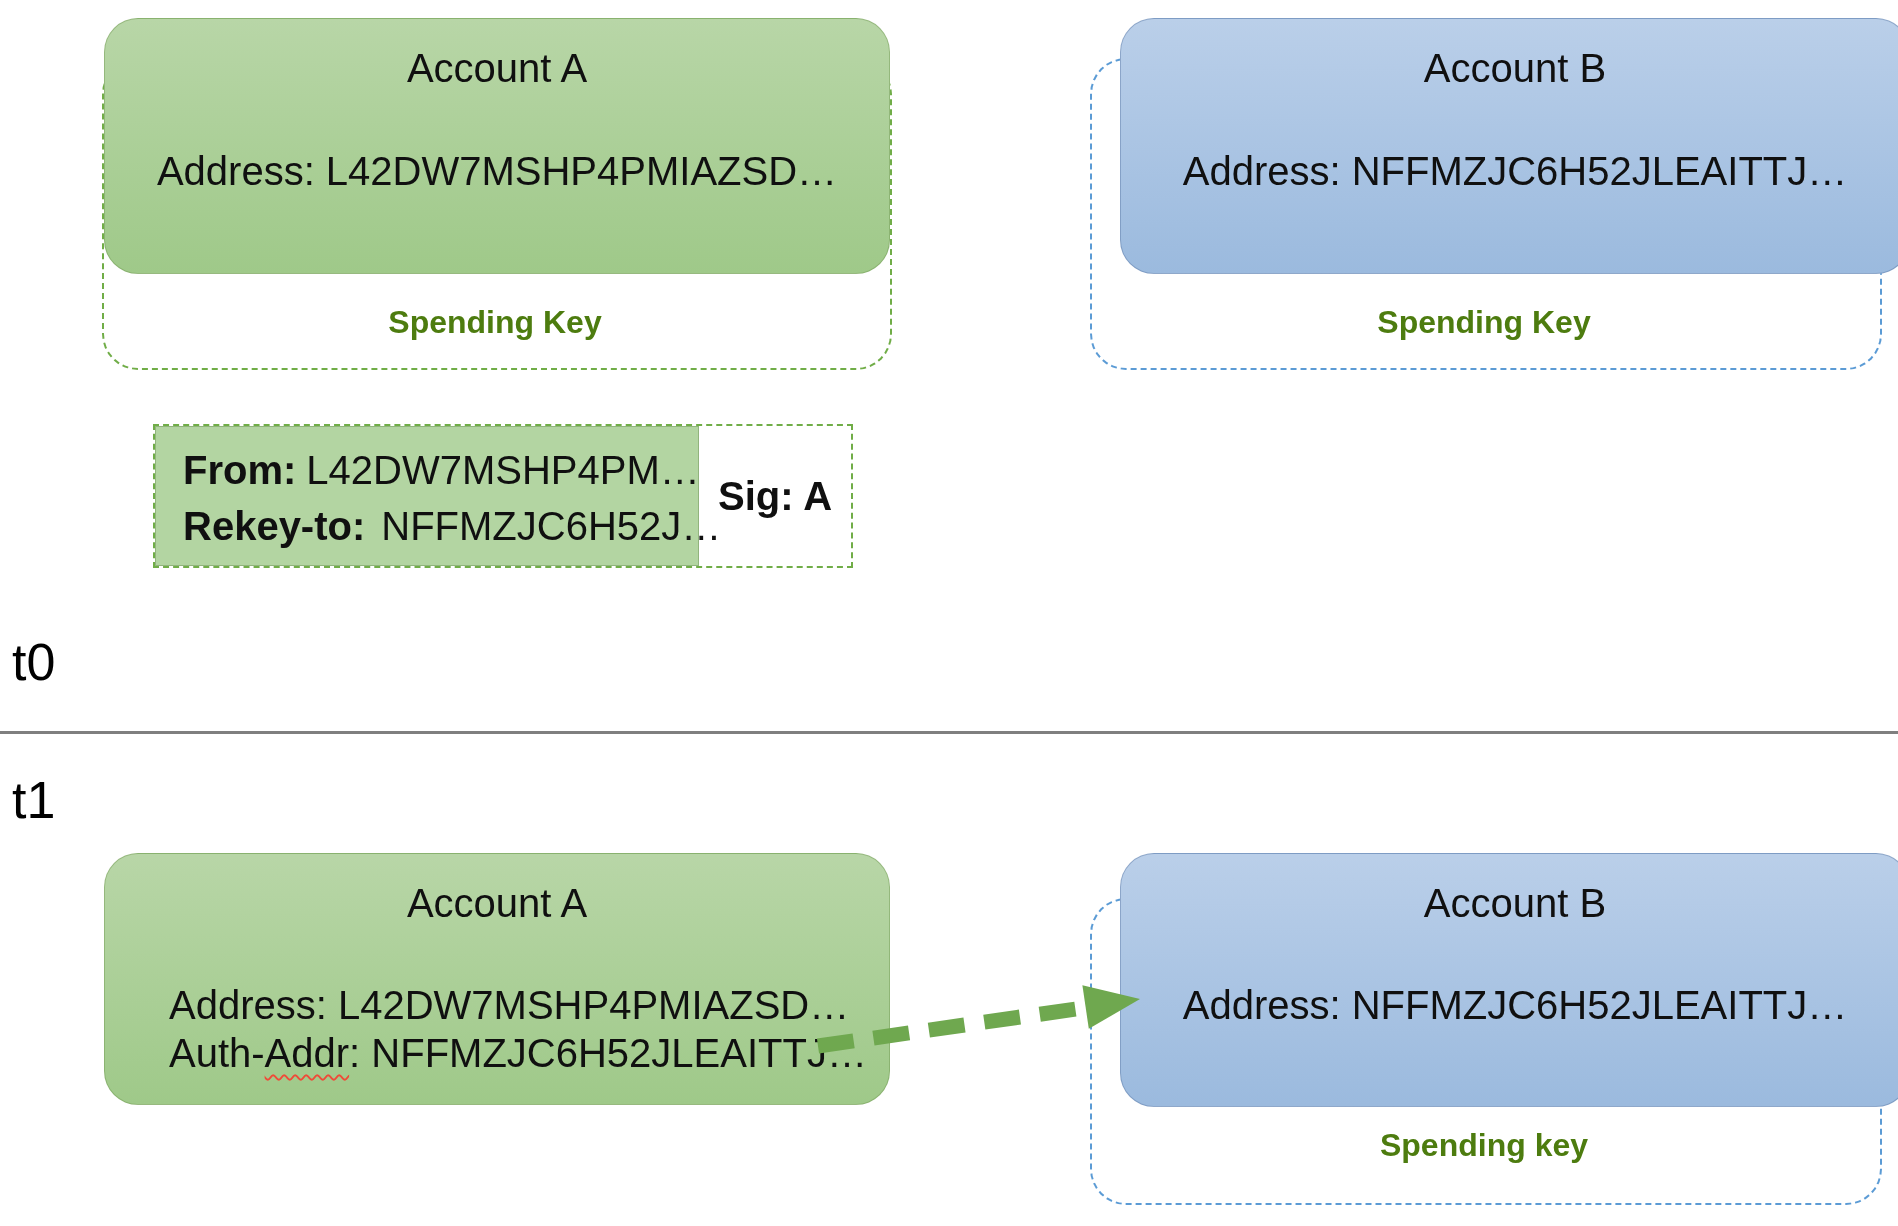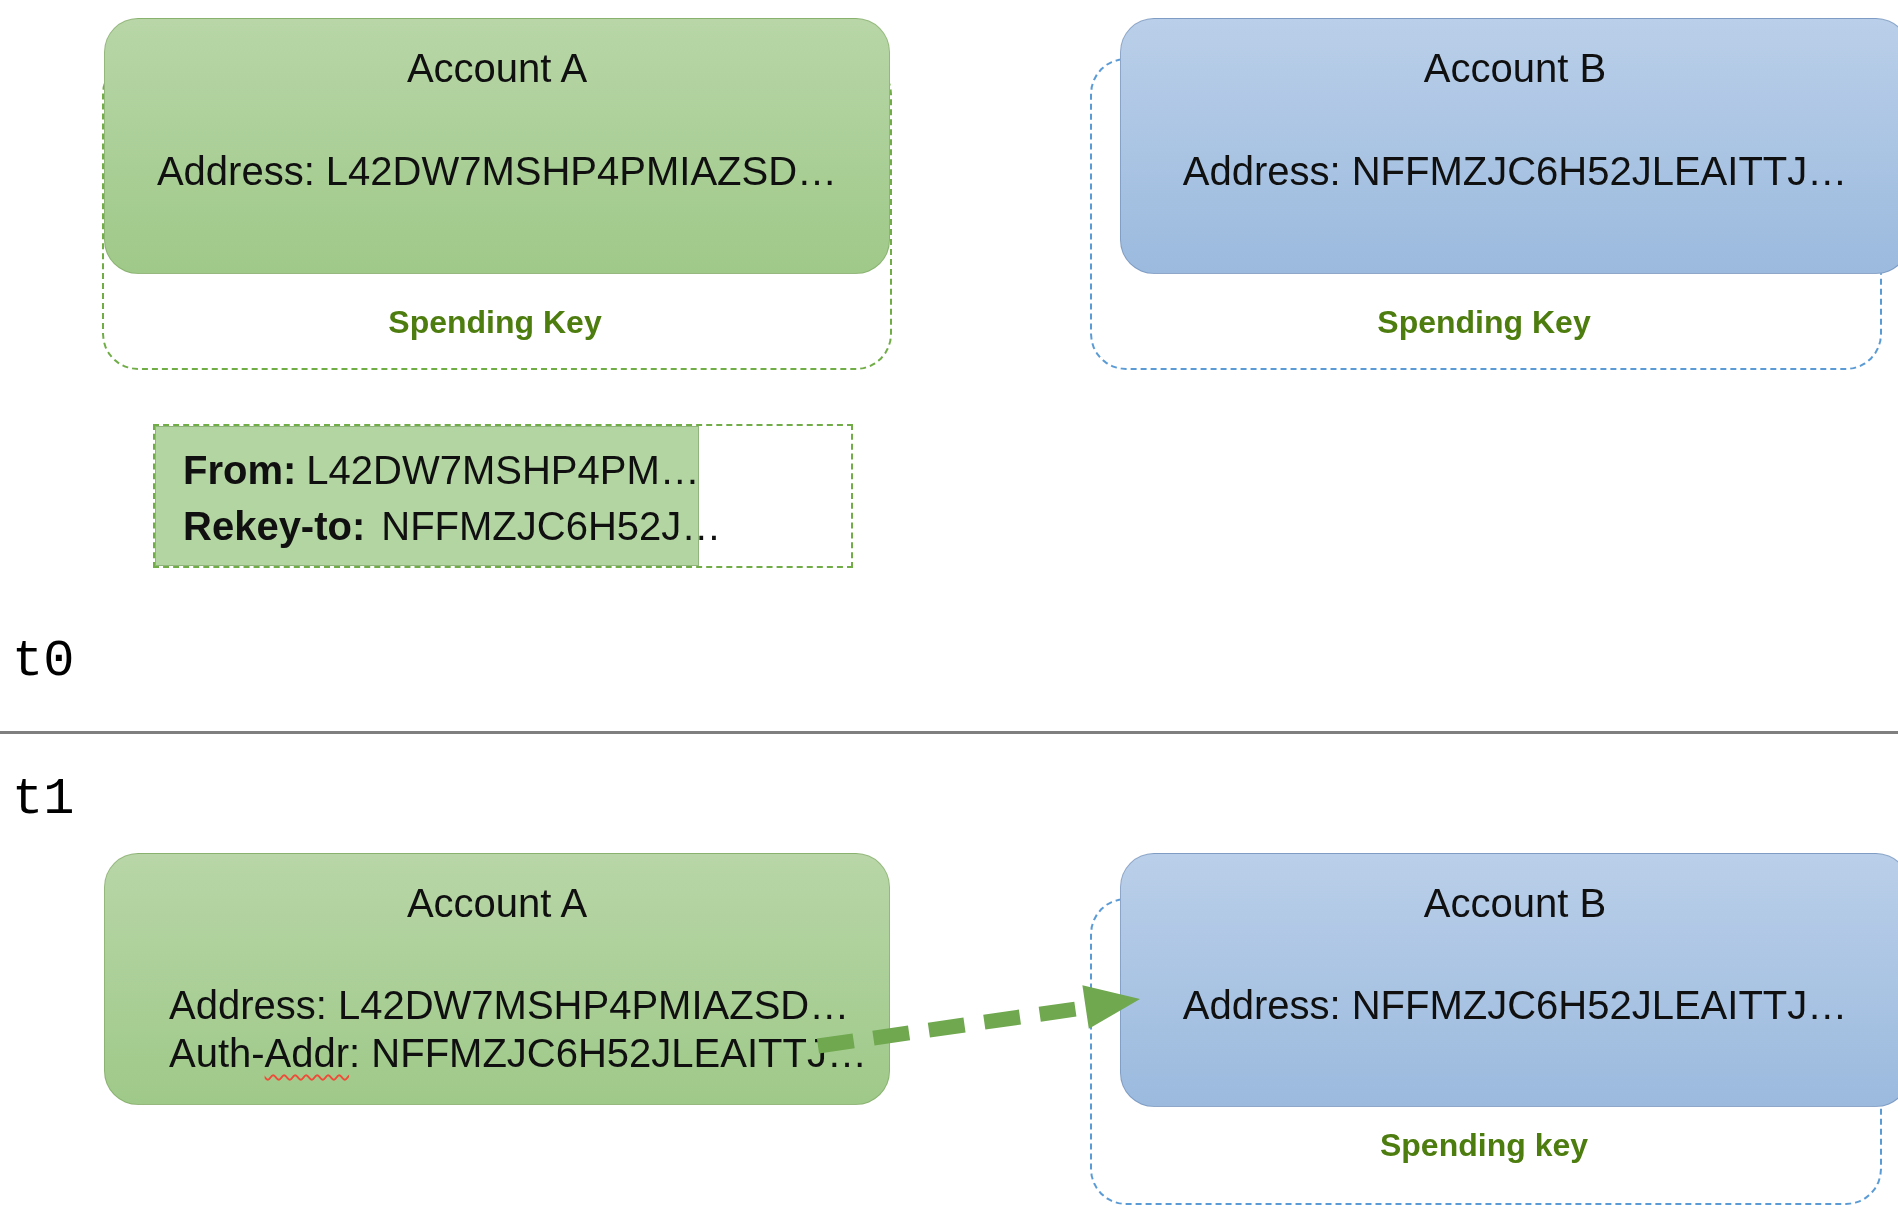--- a/index.html
+++ b/index.html
@@ -101,21 +101,20 @@
     color: #101010;
   }
 
   
   .t-label {
     position: absolute;
     left: 12px;
     font-size: 52px;
     line-height: 56px;
     color: #000000;
-    font-family: Liberation Mono, monospace;
   }
   .divider {
     position: absolute;
     left: 0; top: 731px;
     width: 100%; height: 3px;
     background: var(--divider-gray);
     z-index: 0;
   }
 
   
@@ -160,20 +159,21 @@
   </div>
 
   <div class="txn">
     <div class="txn-fill"></div>
     <div class="txn-line" style="top:18px;">
       <span class="lbl">From:</span><span class="val">L42DW7MSHP4PM…</span>
     </div>
     <div class="txn-line" style="top:74px;">
       <span class="lbl">Rekey-to:</span><span class="val val-wide">NFFMZJC6H52J…</span>
     </div>
+    <div class="txn-sig">Sig: A</div>
   </div>
 
   <div class="t-label" style="top:634px;">t0</div>
   <div class="divider"></div>
   <div class="t-label" style="top:772px;">t1</div>
 
   <div class="acct-box acct-green" style="left:104px; top:853px; width:784px; height:250px;">
     <div class="acct-title" style="top:25px;">Account A</div>
     <div class="acct-line" style="left:64px; top:127px;">Address: L42DW7MSHP4PMIAZSD…</div>
     <div class="acct-line" style="left:64px; top:175px;">

